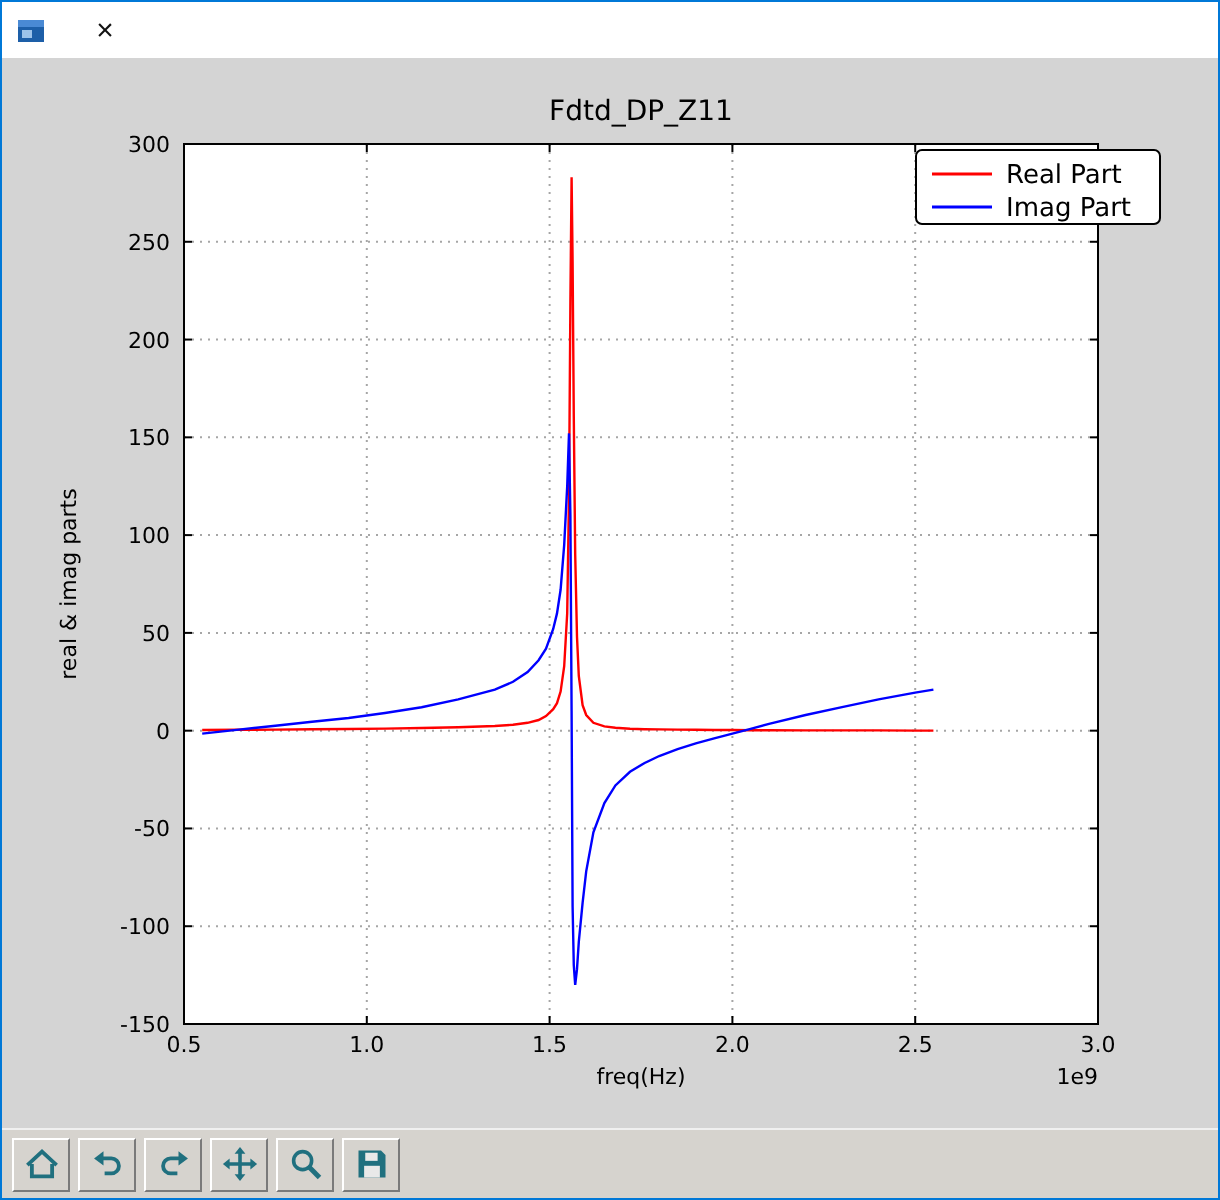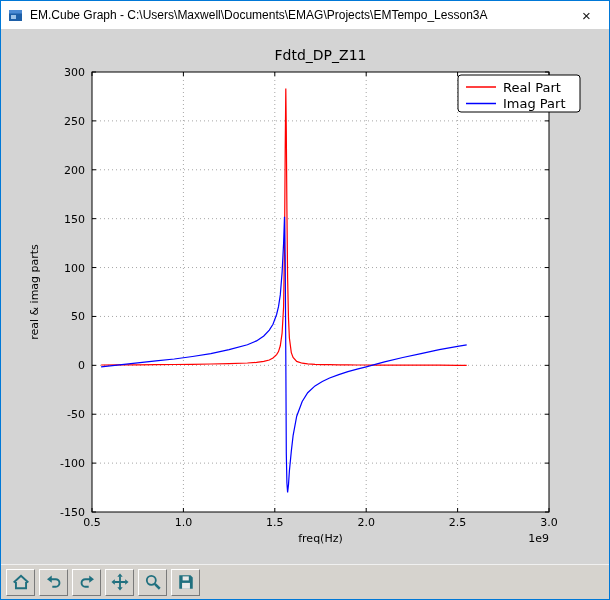--- a/index.html
+++ b/index.html
@@ -39,21 +39,20 @@
 <div class="window">
 
   <div class="titlebar">
     <span class="app-icon">
       <svg width="16" height="16" viewBox="0 0 16 16">
         <rect x="1" y="3" width="13" height="11" fill="#1d5fa8"></rect>
         <rect x="1" y="3" width="13" height="3.5" fill="#4a8ad4"></rect>
         <rect x="3" y="8" width="5" height="4" fill="#9cc3ea"></rect>
       </svg>
     </span>
-    <span class="title-text">EM.Cube Graph - C:\Users\Maxwell\Documents\EMAG\Projects\EMTempo_Lesson3A</span>
     <span class="close-btn">×</span>
   </div>
 
   <div class="figure">
     <svg id="chart-svg" width="608" height="536">
         <rect x="91" y="43" width="457" height="440" fill="#ffffff"></rect>
         <line x1="182.4" y1="43" x2="182.4" y2="483" stroke="#a6a6a6" stroke-width="1" stroke-dasharray="1 3"></line>
         <line x1="273.8" y1="43" x2="273.8" y2="483" stroke="#a6a6a6" stroke-width="1" stroke-dasharray="1 3"></line>
         <line x1="365.2" y1="43" x2="365.2" y2="483" stroke="#a6a6a6" stroke-width="1" stroke-dasharray="1 3"></line>
         <line x1="456.6" y1="43" x2="456.6" y2="483" stroke="#a6a6a6" stroke-width="1" stroke-dasharray="1 3"></line>

